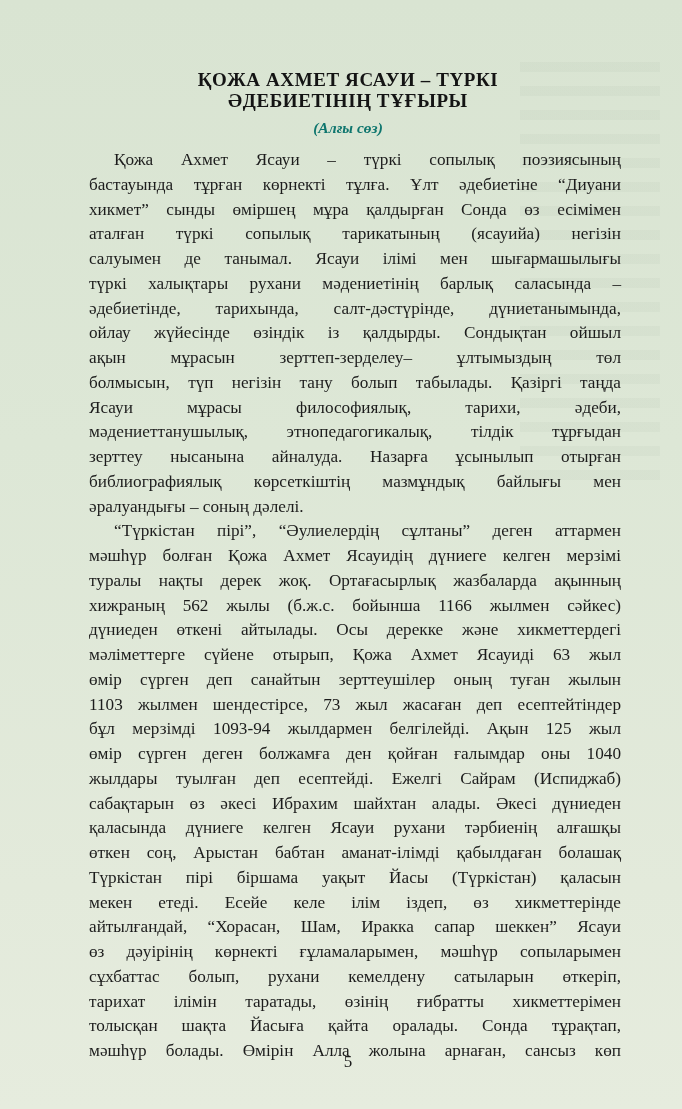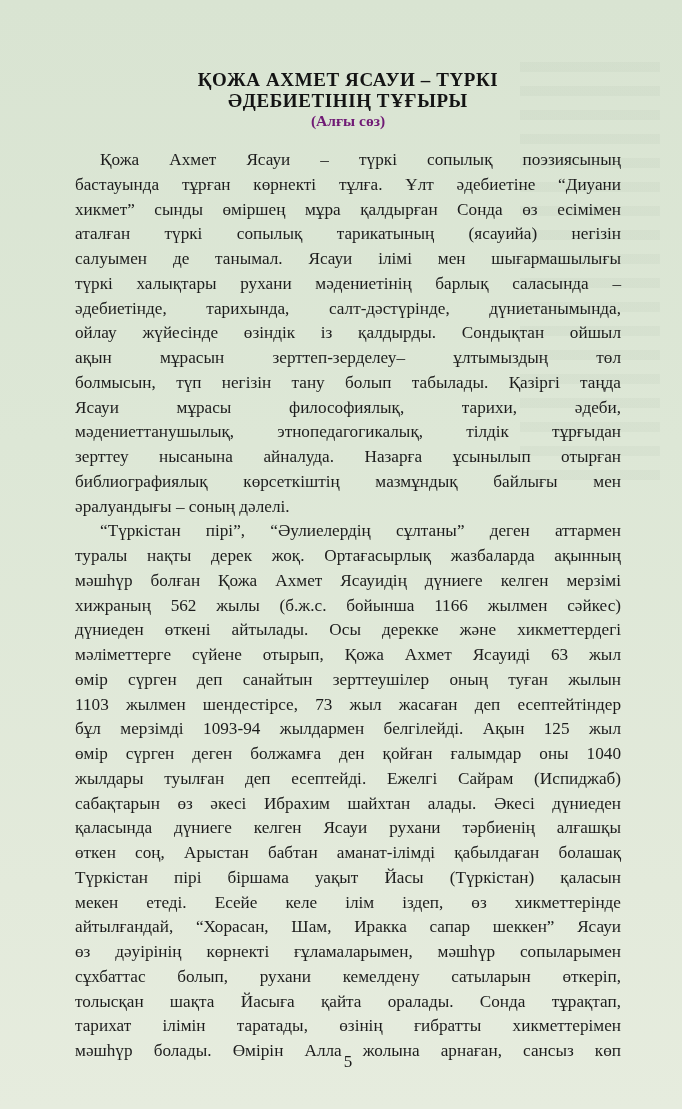--- a/index.html
+++ b/index.html
@@ -32,41 +32,43 @@
     .heading .title-line {
       display: block;
       font-weight: bold;
       font-size: 19px;
       line-height: 21px;
       letter-spacing: 0.6px;
       color: #141414;
     }
     .heading .subtitle {
       display: block;
+      font-style: italic;
       font-weight: bold;
       font-size: 15.5px;
       line-height: 20px;
-      color: #701a75;
-      margin-top: 0px;
+      color: #0f766e;
+      margin-top: 7px;
     }
     .body-text {
       position: absolute;
       top: 148px;
       left: 0;
       width: 546px;
       font-size: 17.2px;
       line-height: 24.75px;
       color: #1c1c1c;
     }
     .body-text .line {
       display: block;
       white-space: nowrap;
       text-align: justify;
       text-align-last: justify;
       height: 24.75px;
+      margin-left: 14px;
     }
     .body-text .line.indent {
       padding-left: 25px;
     }
     .body-text .line.last {
       text-align-last: left;
     }
     .page-number {
       position: absolute;
       top: 1052px;
@@ -114,38 +116,38 @@
       <span class="line">болмысын, түп негізін тану болып табылады. Қазіргі таңда</span>
       <span class="line">Ясауи мұрасы философиялық, тарихи, әдеби,</span>
       <span class="line">мәдениеттанушылық, этнопедагогикалық, тілдік тұрғыдан</span>
       <span class="line">зерттеу нысанына айналуда. Назарға ұсынылып отырған</span>
       <span class="line">библиографиялық көрсеткіштің мазмұндық байлығы мен</span>
       <span class="line last">әралуандығы – соның дәлелі.</span>
     </div>
 
     <div>
       <span class="line indent">“Түркістан пірі”, “Әулиелердің сұлтаны” деген аттармен</span>
+      <span class="line">мәшһүр болған Қожа Ахмет Ясауидің дүниеге келген мерзімі</span>
       <span class="line">туралы нақты дерек жоқ. Ортағасырлық жазбаларда ақынның</span>
-      <span class="line">мәшһүр болған Қожа Ахмет Ясауидің дүниеге келген мерзімі</span>
       <span class="line">хижраның 562 жылы (б.ж.с. бойынша 1166 жылмен сәйкес)</span>
       <span class="line">дүниеден өткені айтылады. Осы дерекке және хикметтердегі</span>
       <span class="line">мәліметтерге сүйене отырып, Қожа Ахмет Ясауиді 63 жыл</span>
       <span class="line">өмір сүрген деп санайтын зерттеушілер оның туған жылын</span>
       <span class="line">1103 жылмен шендестірсе, 73 жыл жасаған деп есептейтіндер</span>
       <span class="line">бұл мерзімді 1093-94 жылдармен белгілейді. Ақын 125 жыл</span>
       <span class="line">өмір сүрген деген болжамға ден қойған ғалымдар оны 1040</span>
       <span class="line">жылдары туылған деп есептейді. Ежелгі Сайрам (Испиджаб)</span>
       <span class="line">сабақтарын өз әкесі Ибрахим шайхтан алады. Әкесі дүниеден</span>
       <span class="line">қаласында дүниеге келген Ясауи рухани тәрбиенің алғашқы</span>
       <span class="line">өткен соң, Арыстан бабтан аманат-ілімді қабылдаған болашақ</span>
       <span class="line">Түркістан пірі біршама уақыт Йасы (Түркістан) қаласын</span>
       <span class="line">мекен етеді. Есейе келе ілім іздеп, өз хикметтерінде</span>
       <span class="line">айтылғандай, “Хорасан, Шам, Иракка сапар шеккен” Ясауи</span>
       <span class="line">өз дәуірінің көрнекті ғұламаларымен, мәшһүр сопыларымен</span>
       <span class="line">сұхбаттас болып, рухани кемелдену сатыларын өткеріп,</span>
+      <span class="line">тарихат ілімін таратады, өзінің ғибратты хикметтерімен</span>
       <span class="line">толысқан шақта Йасыға қайта оралады. Сонда тұрақтап,</span>
-      <span class="line">тарихат ілімін таратады, өзінің ғибратты хикметтерімен</span>
       <span class="line">мәшһүр болады. Өмірін Алла жолына арнаған, сансыз көп</span>
     </div>
   </div>
 
   <div class="page-number">5</div>
 </div>
 
 </body></html>

